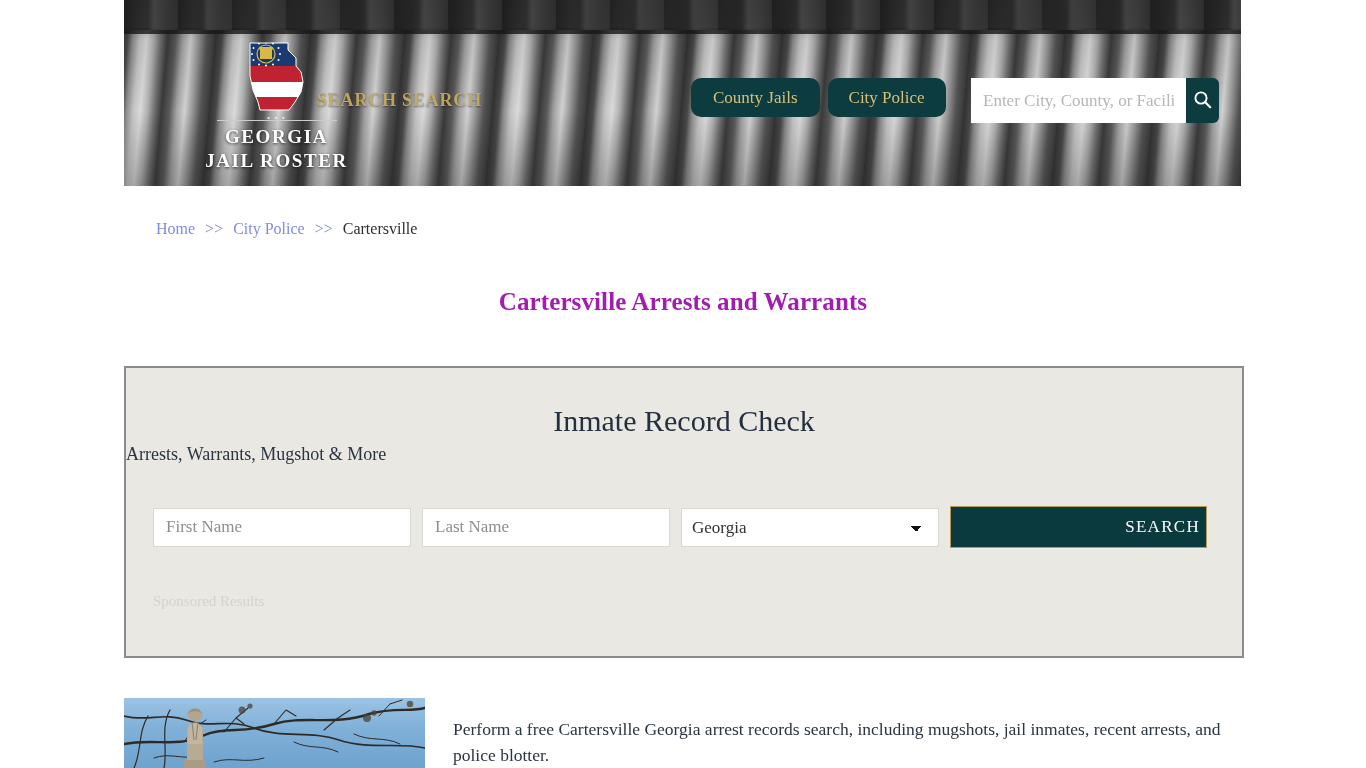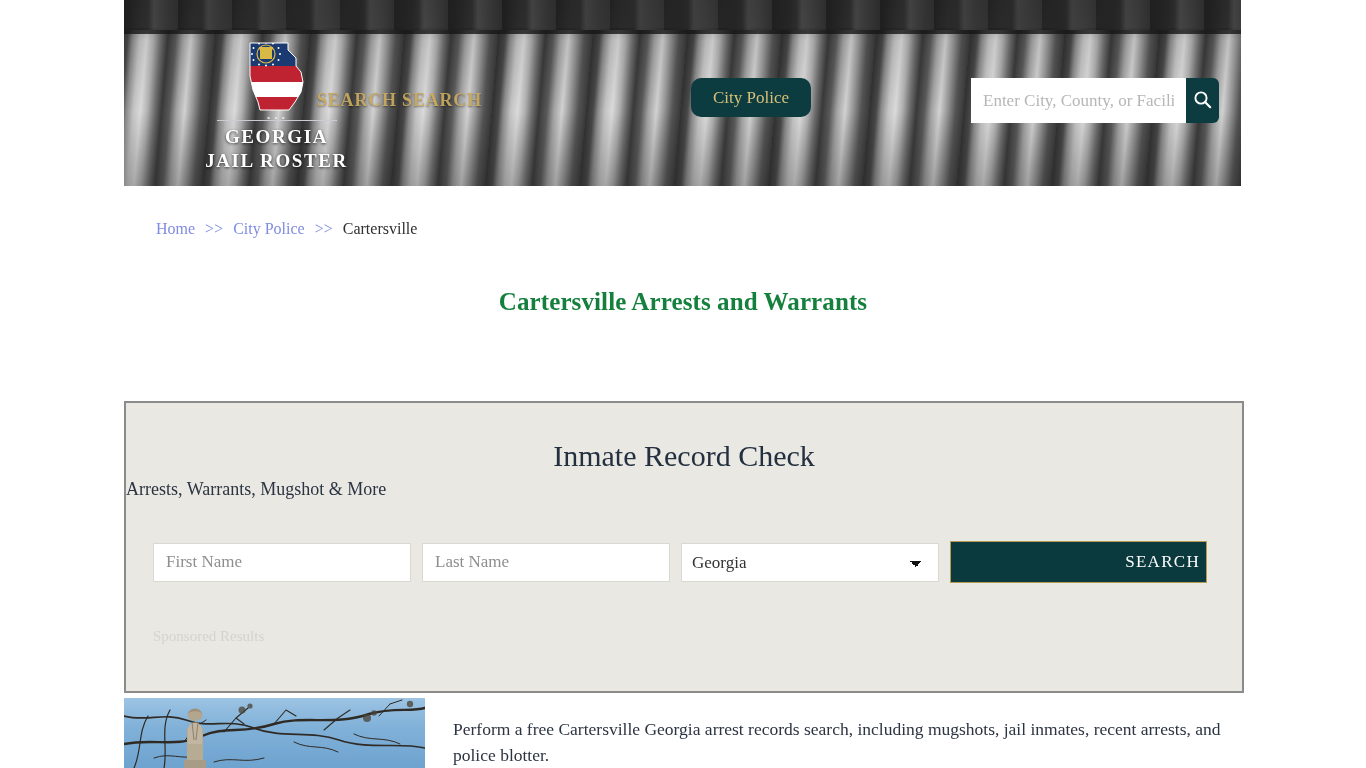--- a/index.html
+++ b/index.html
@@ -99,27 +99,27 @@
     font-family:"Liberation Serif", serif; font-size:16px; color:#333;
   }
   .breadcrumb a{ color:#7f8ce0; text-decoration:none; }
   .breadcrumb .sep{ color:#7f8ce0; margin:0 6px; }
   .breadcrumb .current{ color:#2f2f2f; }
 
   
   .page-title{
     position:absolute; left:0; right:0; top:271px; text-align:center;
     font-family:"Liberation Serif", serif; font-size:25px; font-weight:700;
-    color:#15803d; letter-spacing:.1px;
+    color:#a21caf; letter-spacing:.1px;
   }
 
   
   .card{
     position:absolute; left:124px; top:366px; width:1120px; height:292px;
-    background:#e9e8e3; border:2px solid #8b8b8b;margin-top:35px;
+    background:#e9e8e3; border:2px solid #8b8b8b;
   }
   .card-title{
     text-align:center; margin-top:36px;
     font-family:"Liberation Serif", serif; font-size:30px; color:#243040; font-weight:400;
   }
   .card-sub{
     margin-top:6px;
     font-family:"Liberation Serif", serif; font-size:18px; color:#2b3442;
   }
   .form-row{
@@ -213,20 +213,21 @@
         </svg>
       </div>
       <div class="logo-rule"></div>
       <div class="logo-text">GEORGIA</div>
       <div class="logo-text">JAIL ROSTER</div>
     </div>
 
     <div class="roster-search">SEARCH SEARCH</div>
 
     <div class="nav">
+      <button class="nav-btn">County Jails</button>
       <button class="nav-btn">City Police</button>
     </div>
 
     <div class="hsearch">
       <input type="text" placeholder="Enter City, County, or Facility" style="">
       <button class="hsearch-btn">
         <span>
           <svg width="19" height="19" viewBox="0 0 19 19" xmlns="http://www.w3.org/2000/svg">
             <circle cx="8" cy="8" r="5.6" fill="none" stroke="#ffffff" stroke-width="1.9"></circle>
             <line x1="12.3" y1="12.3" x2="17.2" y2="17.2" stroke="#ffffff" stroke-width="2.2" stroke-linecap="round"></line>

